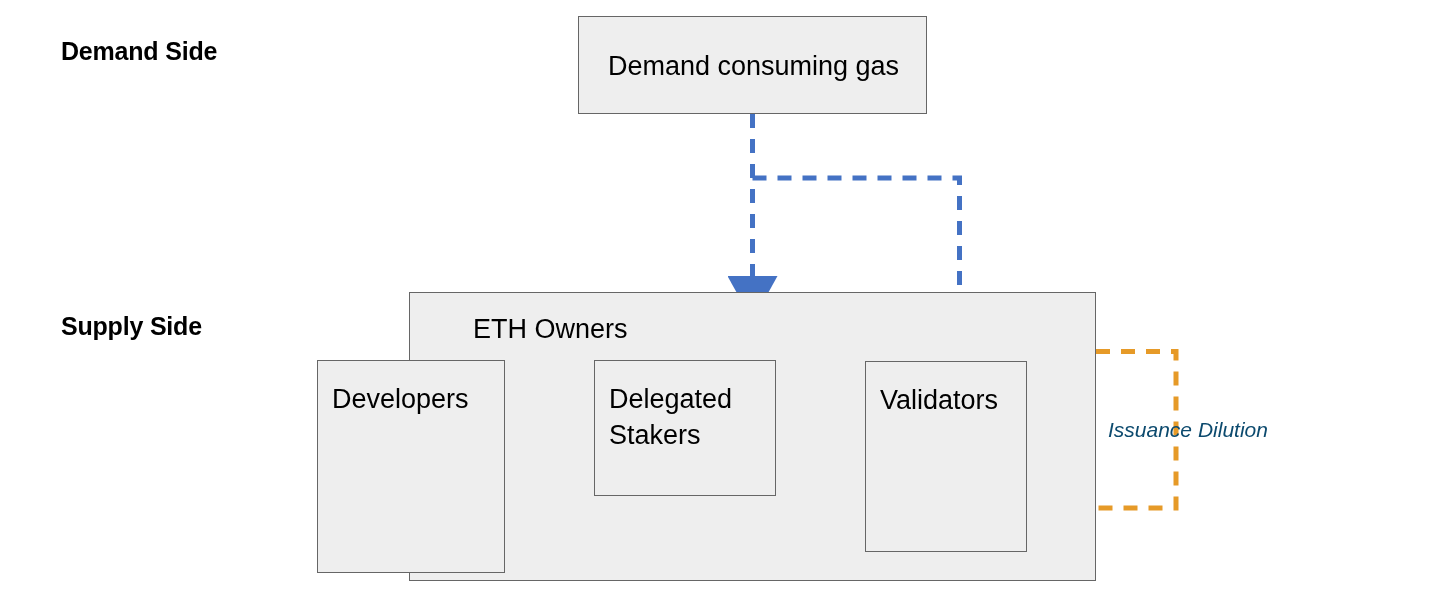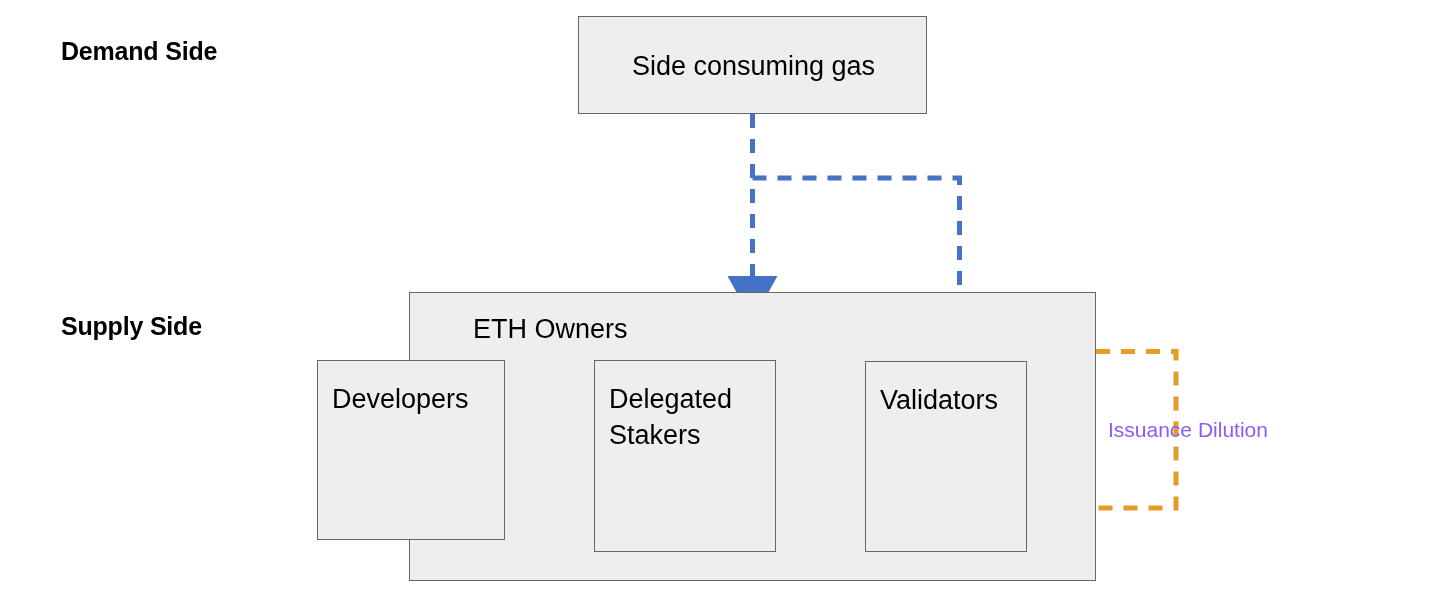--- a/index.html
+++ b/index.html
@@ -81,33 +81,33 @@
     left: 19px;
     top: 18px;
     margin-left: 44px;
   }
 
   
   #box-developers {
     left: 317px;
     top: 360px;
     width: 188px;
-    height: 180px;
+    height: 213px;
   }
   #box-developers .node-label {
     left: 14px;
     top: 20px;
   }
 
   
   #box-delegated {
     left: 594px;
     top: 360px;
     width: 182px;
-    height: 192px;
+    height: 136px;
   }
   #box-delegated .node-label {
     left: 14px;
     top: 20px;
   }
 
   
   #box-validators {
     left: 865px;
     top: 361px;
@@ -116,22 +116,23 @@
   }
   #box-validators .node-label {
     left: 14px;
     top: 20px;
   }
 
   .edge-label {
     position: absolute;
     font-family: "Liberation Sans", sans-serif;
     font-size: 21px;
-    color: #8b5cf6;
+    color: #0c4a6e;
     white-space: nowrap;
+    font-style: italic;
   }
   #label-issuance { left: 1108px; top: 418px; }
 </style>
 </head>
 <body>
 
 <div id="canvas">
 
   <svg width="1456" height="608" style="position:absolute;left:0;top:0;">
 
@@ -171,21 +172,21 @@
       <path d="M 1096 351.5 L 1176 351.5 L 1176 508 L 1072 508" stroke="#e69a28" stroke-width="5" fill="none" stroke-dasharray="14 11" marker-end="url(#ah-orange)"></path>
     </g>
 
   </svg>
 
   <div class="side-label" id="label-demand">Demand Side</div>
 
   <div class="side-label" id="label-supply">Supply Side</div>
 
   <div class="node-box" id="box-users">
-    <div class="node-label">Side consuming gas</div>
+    <div class="node-label">Demand consuming gas</div>
   </div>
 
   <div class="node-box" id="box-eth-owners">
     <div class="node-label">ETH Owners</div>
   </div>
 
   <div class="node-box" id="box-developers">
     <div class="node-label">Developers</div>
   </div>
 

